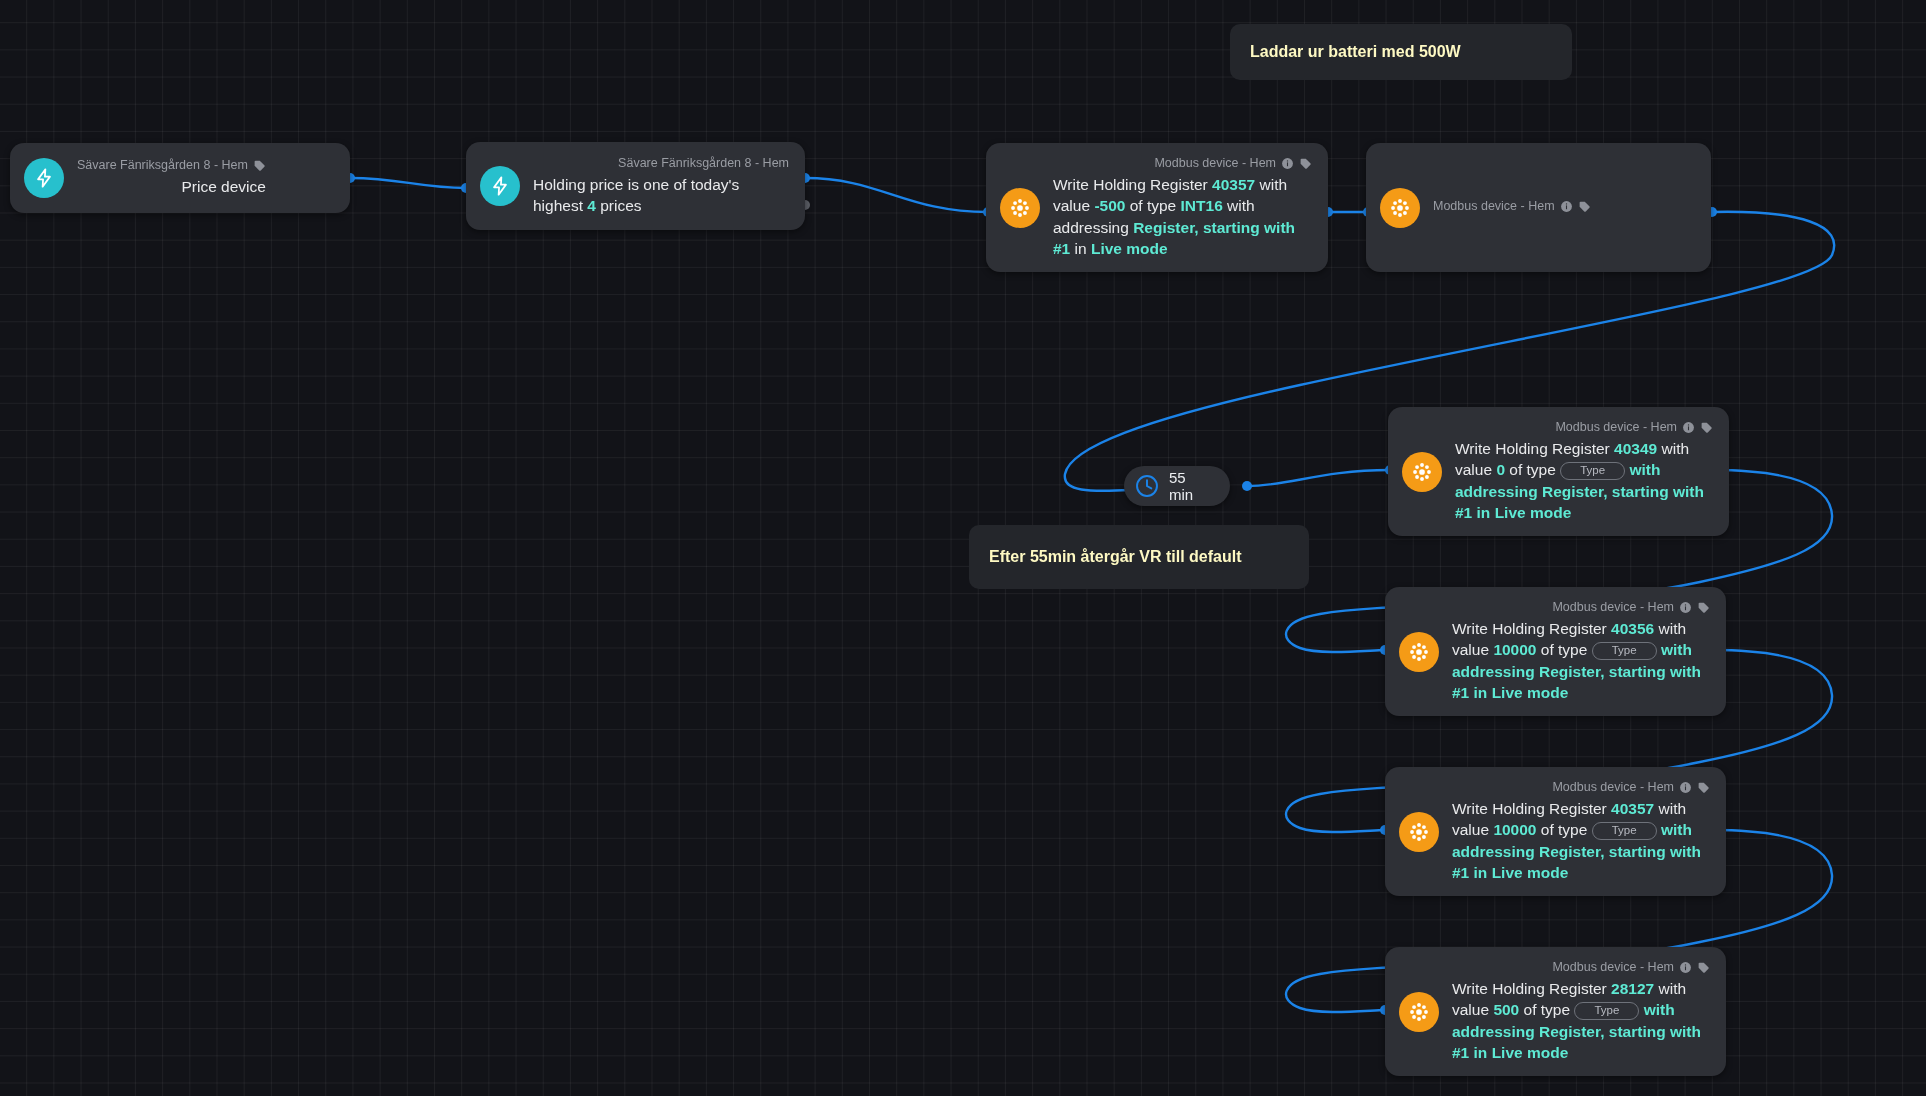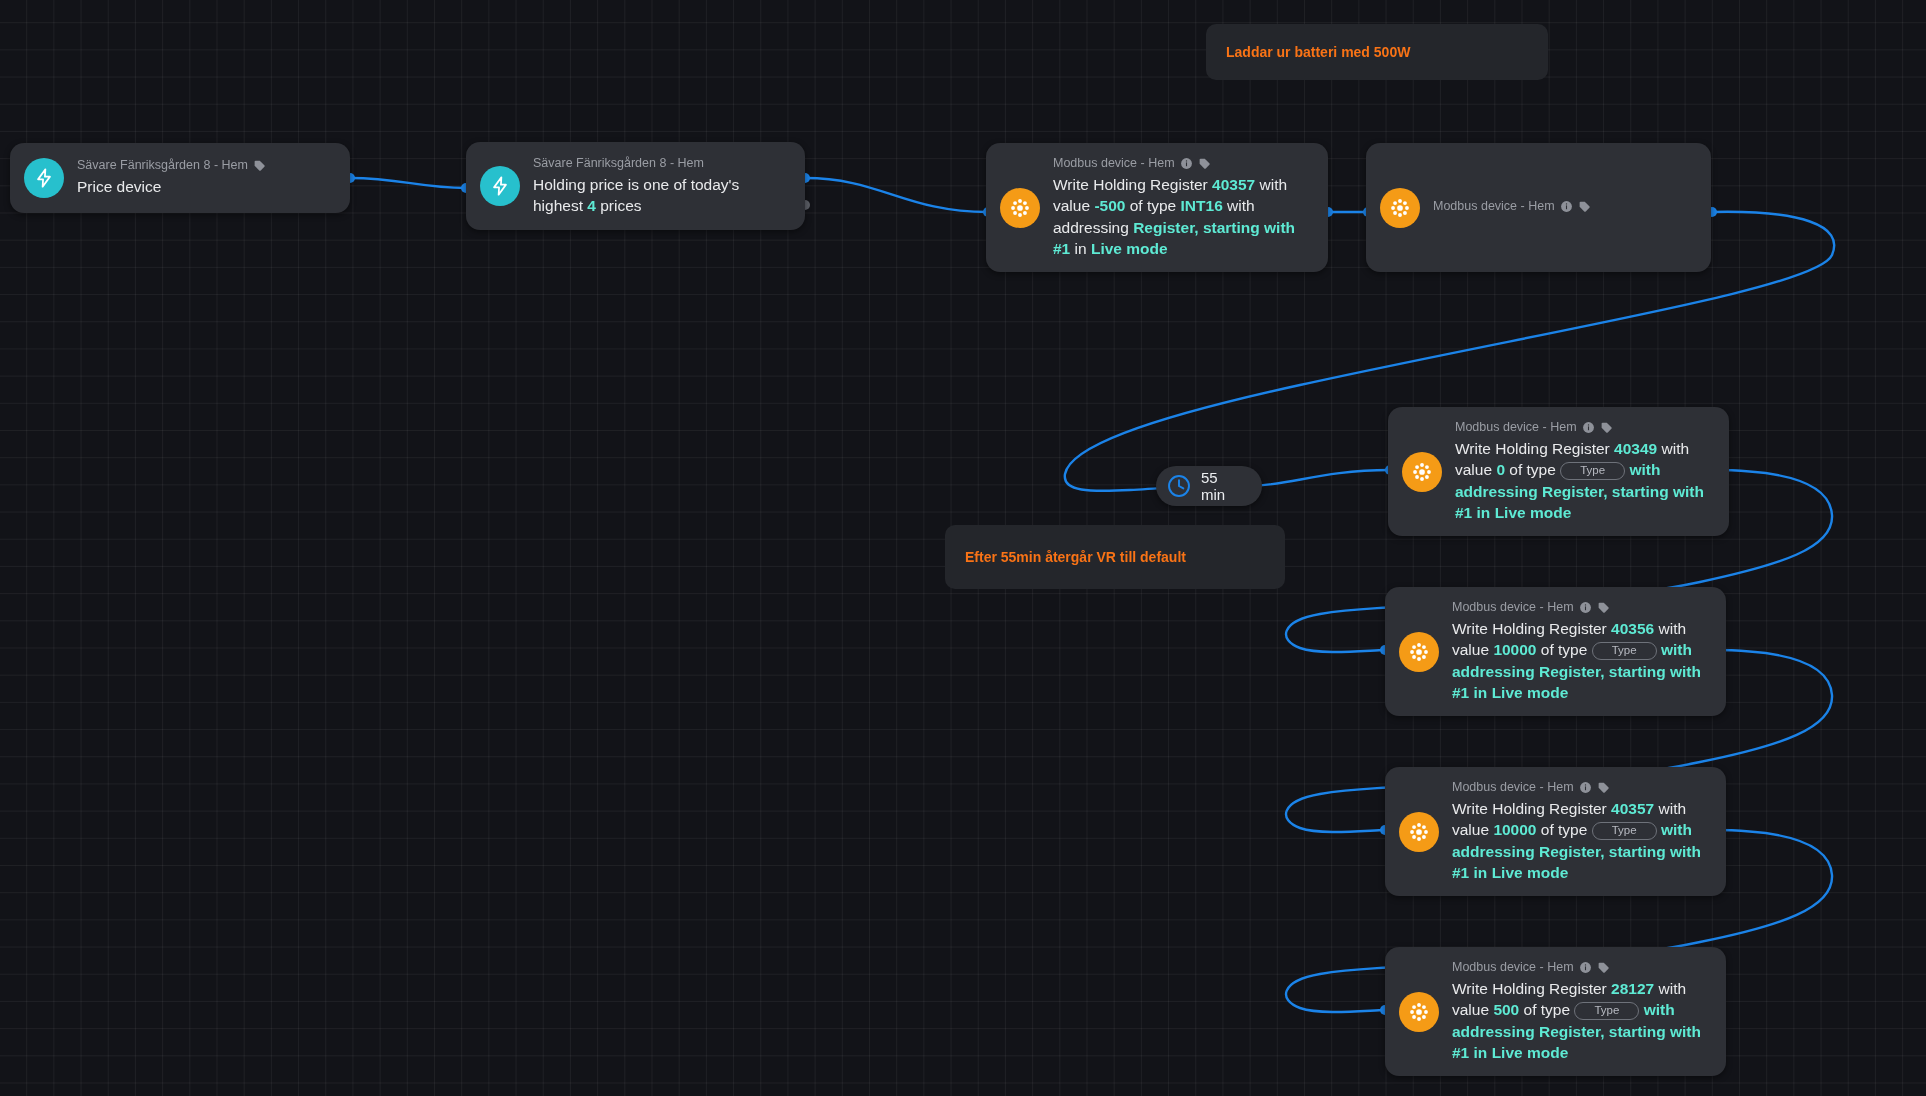--- a/index.html
+++ b/index.html
@@ -36,21 +36,21 @@
   }
   .node-icon {
     flex: 0 0 auto;
     width: 40px; height: 40px;
     border-radius: 50%;
     display: flex; align-items: center; justify-content: center;
     margin-right: 13px;
   }
   .node-icon.trigger { background: #27c0cd; }
   .node-icon.modbus  { background: #f59b16; }
-  .node-body { display: flex; flex-direction: column; min-width: 0; }
+  .node-body { display: flex; flex-direction: column; min-width: 0; align-items: flex-end; }
   .node-sub {
     font-size: 12.5px;
     color: #9a9da4;
     line-height: 15px;
     margin-bottom: 3px;
     display: flex; align-items: center; gap: 5px;
     white-space: nowrap;
   }
   .node-title {
     font-size: 15.5px;
@@ -88,23 +88,24 @@
   }
   .delay-label { color: #eceef1; font-size: 15px; font-weight: 400; }
 
   
   .note {
     position: absolute;
     background: #24262b;
     border-radius: 10px;
     display: flex; align-items: center;
     padding: 0 20px;
-    color: #f97316;
-    font-size: 14px;
+    color: #fef9c3;
+    font-size: 16px;
     font-weight: 700;
+    margin-left: 24px;
   }
 </style>
 </head>
 <body>
 
 <div id="canvas">
 
   <svg id="edges" viewBox="0 0 1926 1096">
 
     <path class="edge-path" d="M 350,178 C 400,178 420,188 466,188"></path>
@@ -247,21 +248,21 @@
         </span>
         <span class="hdr-ico">
           <svg width="13" height="13" viewBox="0 0 24 24" fill="#8e9199">
               <path d="M21 11.5 12.5 3H5a2 2 0 0 0-2 2v7.5L11.5 21a2 2 0 0 0 2.8 0l6.7-6.7a2 2 0 0 0 0-2.8z"></path>
             </svg>
         </span>
       </div>
     </div>
   </div>
 
-  <div class="delay-node" style="left:1156px; top:466px; width:60px; min-width:106px;">
+  <div class="delay-node" style="left:1124px; top:466px; width:60px; min-width:106px;">
     <span class="hdr-ico">
       <svg width="26" height="26" viewBox="0 0 24 24" fill="none" stroke="#1b83e8" stroke-width="1.8" stroke-linecap="round">
         <circle cx="12" cy="12" r="9.2"></circle>
           <path d="M12 6.6 V12 L16 14.2"></path>
       </svg>
     </span>
     <span class="delay-label">55 min</span>
   </div>
 
   <div class="node" style="left:1388px; top:407px; width:341px; height:129px;">

